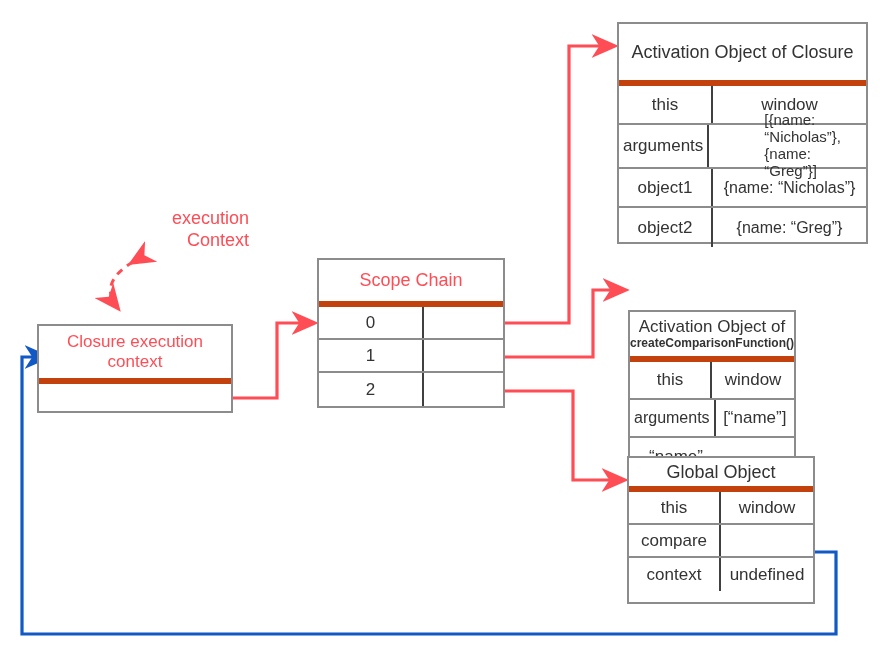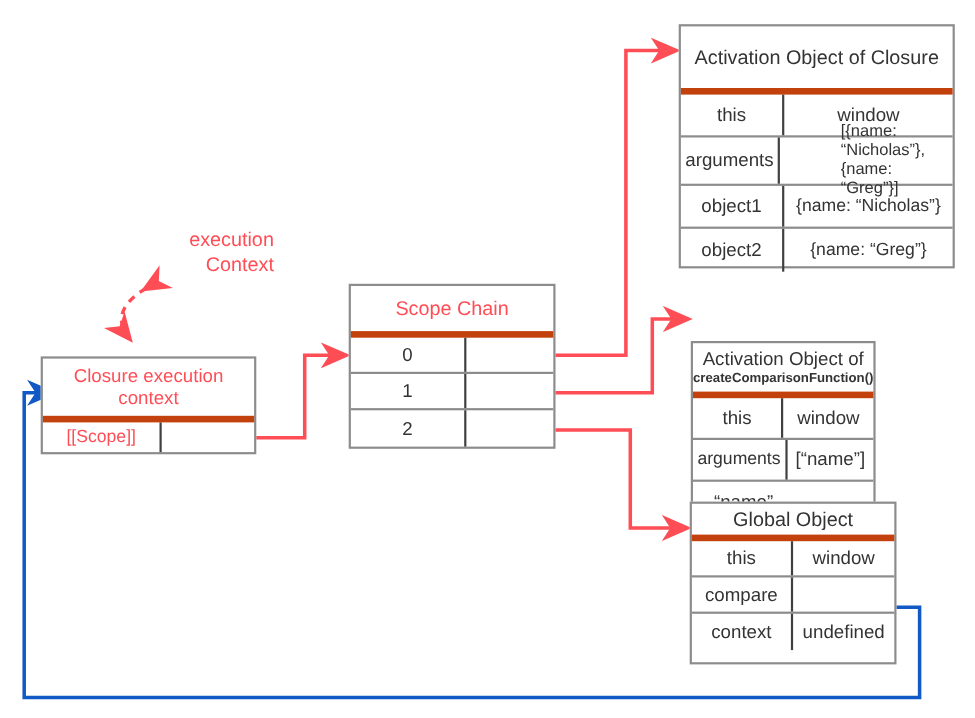--- a/index.html
+++ b/index.html
@@ -141,24 +141,20 @@
 
     <path d="M768,552 L836,552 L836,634 L22,634 L22,357 L47,357" fill="none" stroke="#1159c4" stroke-width="3.2" marker-end="url(#arrowBlue)"></path>
   </svg>
 
   <div class="float-label" id="lbl-exec">execution
 Context</div>
 
   <div class="box" id="tbl-ctx">
     <div class="hdr">Closure
 execution context</div>
-    <div class="row">
-      <div class="cell left-col c1">[[Scope]]</div>
-      <div class="cell c2"></div>
-    </div>
   </div>
 
   <div class="box" id="tbl-scope">
     <div class="hdr hdr-red">Scope Chain</div>
     <div class="row">
       <div class="cell left-col c1">0</div>
       <div class="cell c2"></div>
     </div>
     <div class="row">
       <div class="cell left-col c1">1</div>

